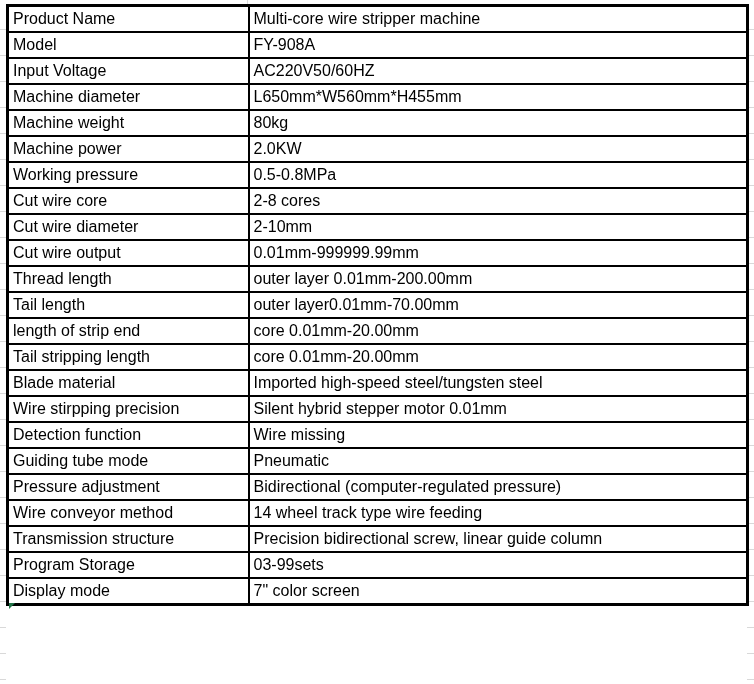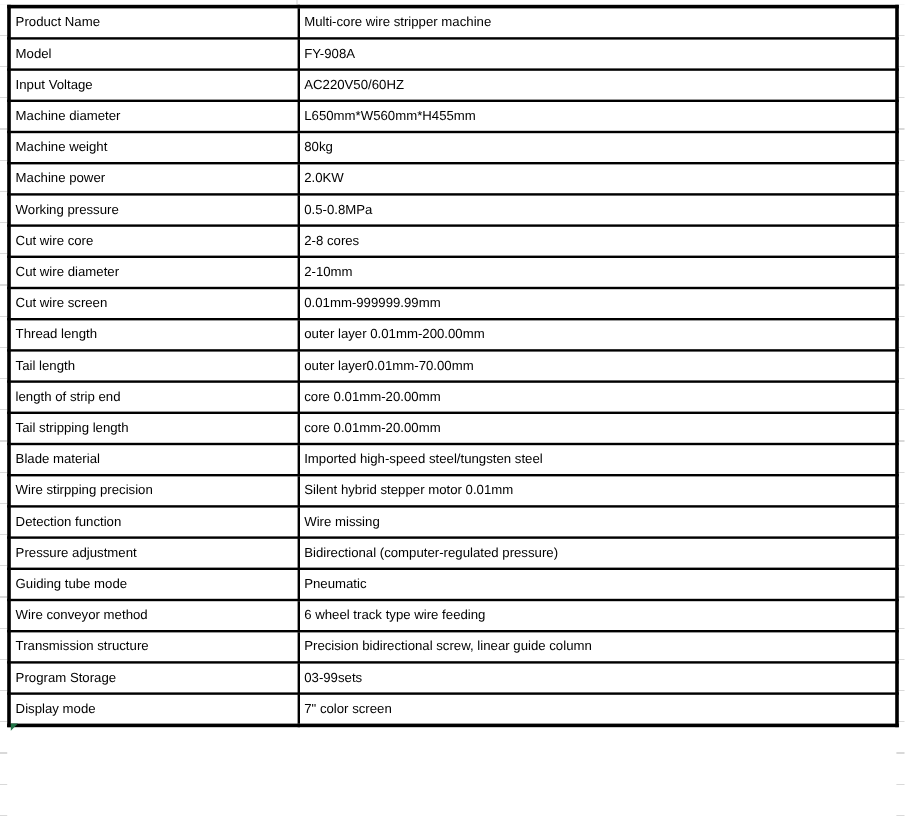--- a/index.html
+++ b/index.html
@@ -48,21 +48,21 @@
     width: 740px;
     border-collapse: collapse;
     table-layout: fixed;
     border: 3px solid #000000;
   }
   table.spec td {
     border: 2px solid #000000;
     height: 24px;
     line-height: 24px;
     padding: 0 2px 0 4px;
-    font-size: 11px;
+    font-size: 16px;
     color: #000000;
     white-space: nowrap;
     overflow: hidden;
     vertical-align: middle;
     background: #ffffff;
   }
   col.c-label { width: 241px; }
   col.c-value { width: 499px; }
   .error-indicator {
     position: absolute;
@@ -116,21 +116,21 @@
         </tr>
       <tr>
           <td>Cut wire core</td>
           <td>2-8 cores</td>
         </tr>
       <tr>
           <td>Cut wire diameter</td>
           <td>2-10mm</td>
         </tr>
       <tr>
-          <td>Cut wire screen</td>
+          <td>Cut wire output</td>
           <td>0.01mm-999999.99mm</td>
         </tr>
       <tr>
           <td>Thread length</td>
           <td>outer layer 0.01mm-200.00mm</td>
         </tr>
       <tr>
           <td>Tail length</td>
           <td>outer layer0.01mm-70.00mm</td>
         </tr>
@@ -148,30 +148,30 @@
         </tr>
       <tr>
           <td>Wire stirpping precision</td>
           <td>Silent hybrid stepper motor 0.01mm</td>
         </tr>
       <tr>
           <td>Detection function</td>
           <td>Wire missing</td>
         </tr>
       <tr>
+          <td>Guiding tube mode</td>
+          <td>Pneumatic</td>
+        </tr>
+      <tr>
           <td>Pressure adjustment</td>
           <td>Bidirectional (computer-regulated pressure)</td>
         </tr>
       <tr>
-          <td>Guiding tube mode</td>
-          <td>Pneumatic</td>
-        </tr>
-      <tr>
           <td>Wire conveyor method</td>
-          <td>6 wheel track type wire feeding</td>
+          <td>14 wheel track type wire feeding</td>
         </tr>
       <tr>
           <td>Transmission structure</td>
           <td>Precision bidirectional screw, linear guide column</td>
         </tr>
       <tr>
           <td>Program Storage</td>
           <td>03-99sets</td>
         </tr>
       <tr>

